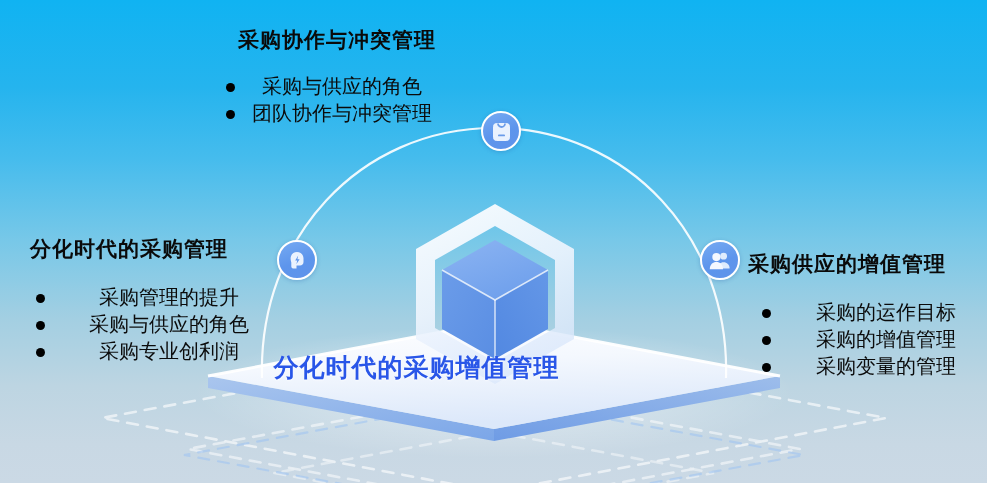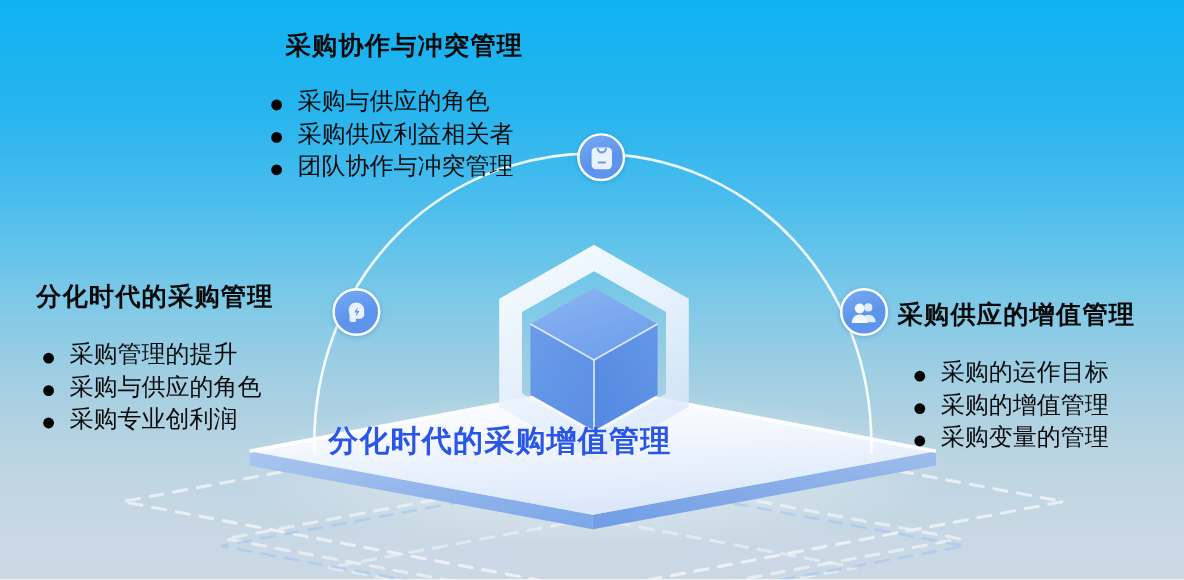--- a/index.html
+++ b/index.html
@@ -11,21 +11,20 @@
     position:relative;width:987px;height:483px;overflow:hidden;
     background:linear-gradient(180deg,
       #10b3f2 0%,
       #25b4ee 18%,
       #46bced 33%,
       #78c8e8 50%,
       #a3cfe2 66%,
       #bdd5e2 80%,
       #c8d8e4 92%,
       #cbd9e5 100%);
-    font-family:Liberation Mono, monospace;
   }
   
   .arcsvg{position:absolute;left:0;top:0;width:987px;height:483px;}
   
   .podium{position:absolute;left:0;top:0;width:987px;height:483px;}
   
   .core{position:absolute;left:396px;top:196px;width:198px;height:200px;}
   
   .node{
     position:absolute;width:40px;height:40px;border-radius:50%;
@@ -38,21 +37,21 @@
   #node-top{left:481px;top:111px;}
   #node-left{left:277px;top:240px;}
   #node-right{left:700px;top:240px;}
   .node svg{display:block;}
   
   .block{position:absolute;}
   .heading{
     font-weight:bold;font-size:21px;color:#0a0a0a;
     letter-spacing:1px;white-space:nowrap;line-height:1;
   }
-  .bullets{list-style:none;margin:0;padding:0;}
+  .bullets{list-style:none;margin:0;padding:0;text-align:center;}
   .bullets li{
     font-size:20px;color:#0b0b0b;line-height:27px;
     white-space:nowrap;position:relative;padding-left:24px;
   }
   .bullets li::before{
     content:"";position:absolute;left:2px;top:10px;
     width:9px;height:9px;border-radius:50%;background:#000;
   }
   
   #block-top{left:238px;top:30px;}
@@ -186,21 +185,20 @@
         <path d="M0.8 18.2 C0.8 13.7 3.8 11.1 7.4 11.1
                  C11 11.1 14 13.7 14 18.2 Z" fill="#f4f8ff"></path>
       </svg>
     </span>
   </div>
 
   <div class="block" id="block-top">
     <div class="heading">采购协作与冲突管理</div>
     <ul class="bullets">
       <li>采购与供应的角色</li>
-      <li>采购供应利益相关者</li>
       <li>团队协作与冲突管理</li>
     </ul>
   </div>
 
   <div class="block" id="block-left">
     <div class="heading">分化时代的采购管理</div>
     <ul class="bullets">
       <li>采购管理的提升</li>
       <li>采购与供应的角色</li>
       <li>采购专业创利润</li>

